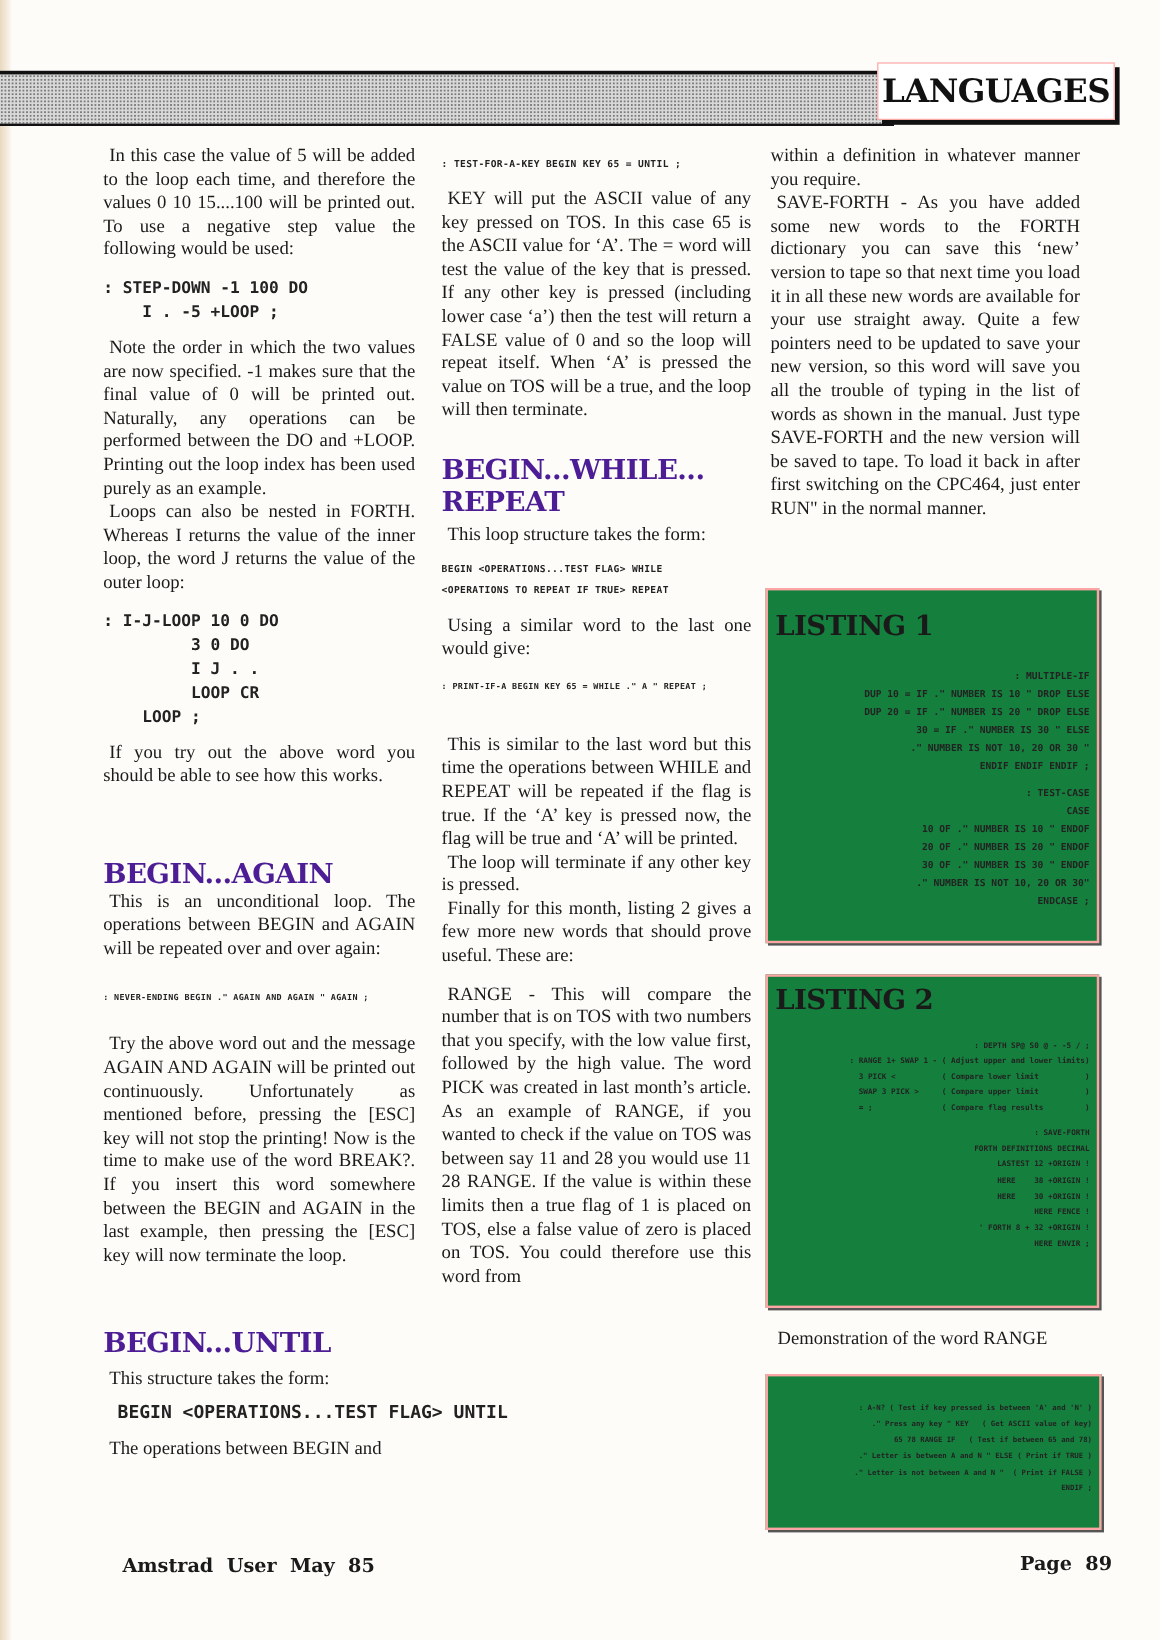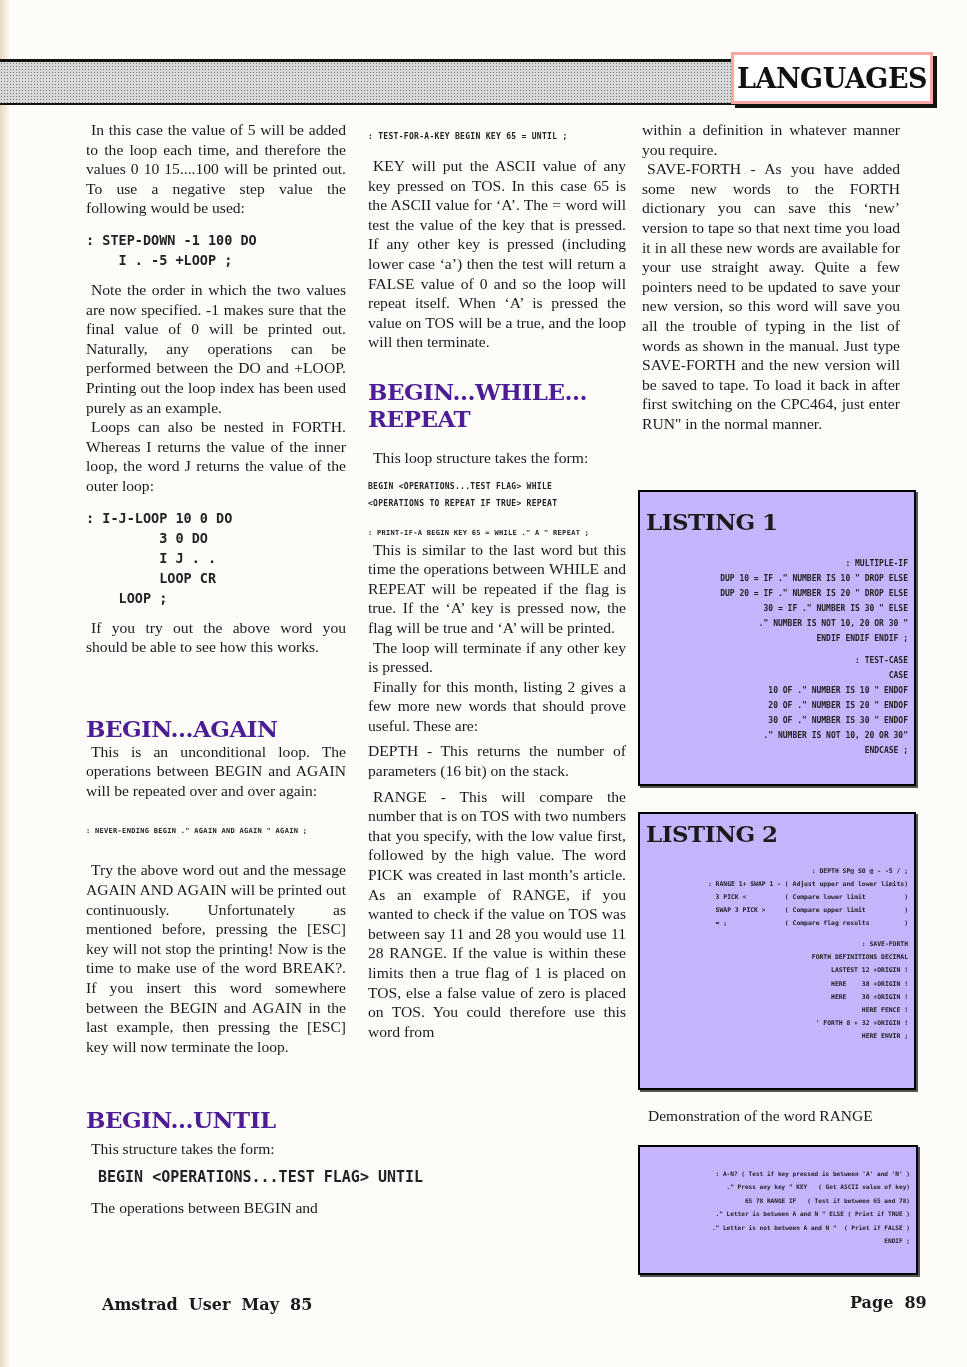--- a/index.html
+++ b/index.html
@@ -15,21 +15,21 @@
   }
   .header-band {
     position: absolute; left: 0; top: 59px; width: 745px; height: 41px;
     border-top: 3px solid #111; border-bottom: 2px solid #111;
     background-color: #d8d8d8;
     background-image: radial-gradient(#7a7a7a 0.8px, transparent 1px);
     background-size: 3px 3px;
   }
   .section-tab {
     position: absolute; left: 731px; top: 52px; width: 196px; height: 46px;
-    background: #fff; border: 3px solid #fca5a5;
+    background: #fff; border: 1px solid #fca5a5;
     box-shadow: 4px 4px 0 #111;
     display: flex; align-items: center; justify-content: center;
   }
   .section-tab span {
     font-family: "DejaVu Serif", serif; font-weight: bold; font-size: 27px;
     letter-spacing: -0.5px; color: #111;
   }
   .col { position: absolute; top: 120px; }
   .col1 { left: 86px; width: 260px; }
   .col2 { left: 368px; width: 258px; }
@@ -44,21 +44,21 @@
     white-space: pre; color: #222; font-weight: bold;
   }
   .code.big { font-size: 13.5px; line-height: 20px; margin: 12px 0 10px 0; }
   .code.tiny { font-size: 7px; line-height: 14px; margin: 10px 0 12px 0; letter-spacing: 0.3px; }
   .code.small { font-size: 15px; line-height: 17px; margin: 10px 0 12px 12px; }
   h2.heading {
     margin: 0; font-family: "DejaVu Serif", serif; font-weight: bold;
     font-size: 23px; line-height: 27px; letter-spacing: -0.5px; color: #4c1d95;
   }
   .listing-box {
-    position: absolute; border: 2px solid #000000; background: #c4b5fd;
+    position: absolute; border: 2px solid #fca5a5; background: #15803d;
     box-shadow: 2px 2px 0 #555;
   }
   .listing-box h3 {
     margin: 0; font-family: "DejaVu Serif", serif; font-weight: bold;
     font-size: 23px; letter-spacing: -0.5px;
   }
   .listing-code {
     font-family: "DejaVu Sans Mono", "Liberation Mono", monospace;
     white-space: pre; font-size: 8px; line-height: 14.9px; color: #222;
     font-weight: bold; margin: 0; text-align: right;
@@ -110,29 +110,29 @@
   <div class="code small">BEGIN &lt;OPERATIONS...TEST FLAG&gt; UNTIL</div>
   <p class="body">The operations between BEGIN and</p>
 </div>
 
 <div class="col col2">
   <div class="code tiny" style="font-size:8px">: TEST-FOR-A-KEY BEGIN KEY 65 = UNTIL ;</div>
   <p class="body">KEY will put the ASCII value of any key pressed on TOS. In this case 65 is the ASCII value for ‘A’. The = word will test the value of the key that is pressed. If any other key is pressed (including lower case ‘a’) then the test will return a FALSE value of 0 and so the loop will repeat itself. When ‘A’ is pressed the value on TOS will be a true, and the loop will then terminate.</p>
   <div style="height:26px"></div>
   <h2 class="heading" style="white-space:pre-line">BEGIN...WHILE...
 REPEAT</h2>
-  <p class="body" style="margin-top:16px">This loop structure takes the form:</p>
+  <p class="body" style="margin-top:4px">This loop structure takes the form:</p>
   <div class="code tiny" style="font-size:8px;line-height:17px">BEGIN &lt;OPERATIONS...TEST FLAG&gt; WHILE
 &lt;OPERATIONS TO REPEAT IF TRUE&gt; REPEAT</div>
-  <div class="code tiny" style="margin:14px 0 0 0">: PRINT-IF-A BEGIN KEY 65 = WHILE ." A " REPEAT ;</div>
+  <p class="body" style="margin-top:8px">Using a similar word to the last one would give:</p>
+  <div class="code tiny" style="margin:14px 0 32px 0">: PRINT-IF-A BEGIN KEY 65 = WHILE ." A " REPEAT ;</div>
   <p class="body">This is similar to the last word but this time the operations between WHILE and REPEAT will be repeated if the flag is true. If the ‘A’ key is pressed now, the flag will be true and ‘A’ will be printed.</p>
   <p class="body">The loop will terminate if any other key is pressed.</p>
   <p class="body">Finally for this month, listing 2 gives a few more new words that should prove useful. These are:</p>
   <div class="gap-s"></div>
-  <p class="body" style="text-indent:0">DEPTH - This returns the number of parameters (16 bit) on the stack.</p>
   <div class="gap-s"></div>
   <p class="body">RANGE - This will compare the number that is on TOS with two numbers that you specify, with the low value first, followed by the high value. The word PICK was created in last month’s article. As an example of RANGE, if you wanted to check if the value on TOS was between say 11 and 28 you would use 11 28 RANGE. If the value is within these limits then a true flag of 1 is placed on TOS, else a false value of zero is placed on TOS. You could therefore use this word from</p>
 </div>
 
 <div class="col col3">
   <p class="body" style="text-indent:0">within a definition in whatever manner you require.</p>
   <p class="body">SAVE-FORTH - As you have added some new words to the FORTH dictionary you can save this ‘new’ version to tape so that next time you load it in all these new words are available for your use straight away. Quite a few pointers need to be updated to save your new version, so this word will save you all the trouble of typing in the list of words as shown in the manual. Just type SAVE-FORTH and the new version will be saved to tape. To load it back in after first switching on the CPC464, just enter RUN" in the normal manner.</p>
 </div>
 
 <div class="listing-box" style="left:638px; top:490px; width:274px; height:292px;">

